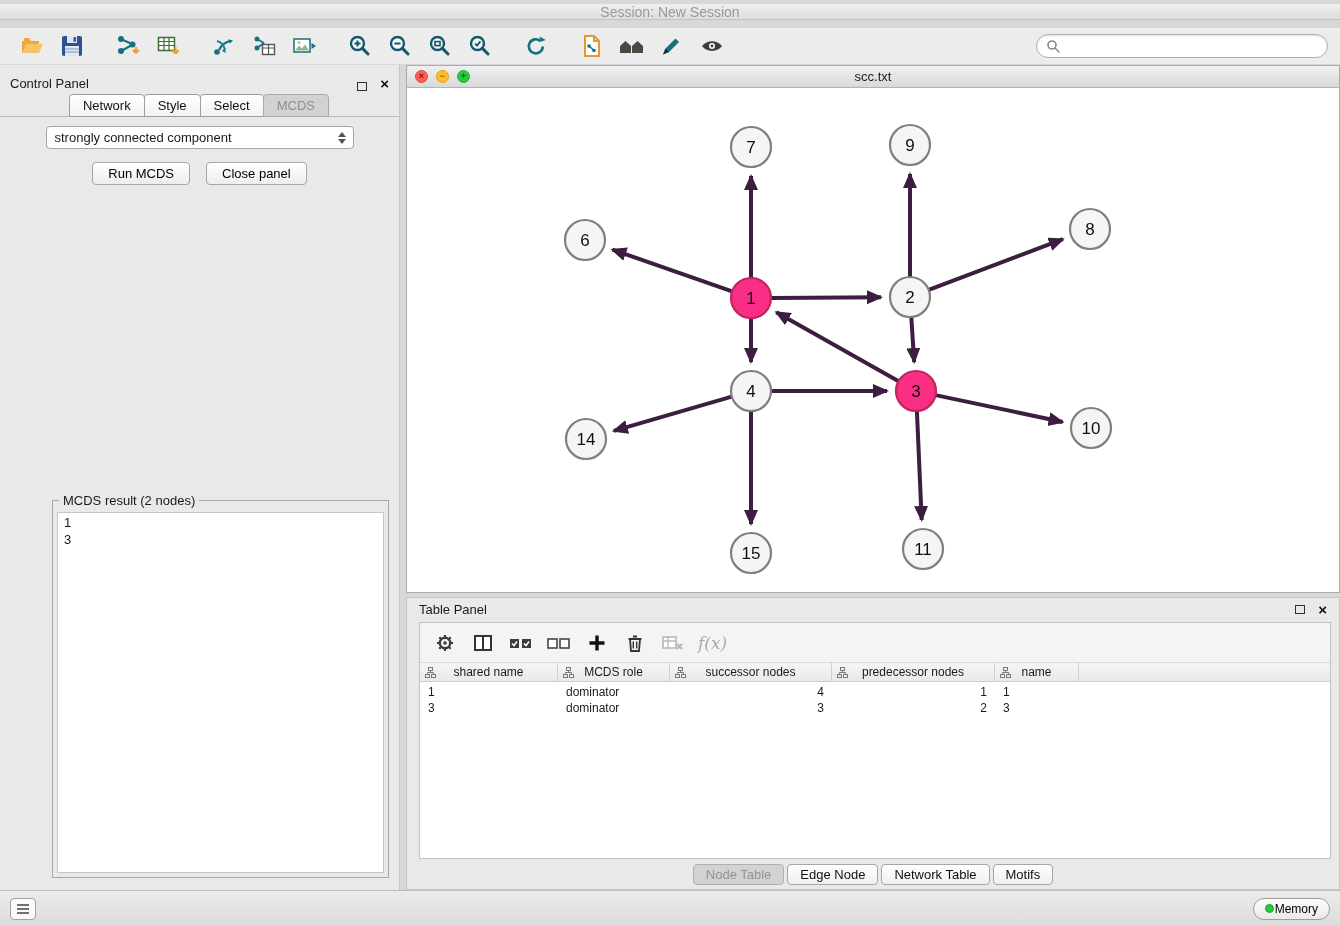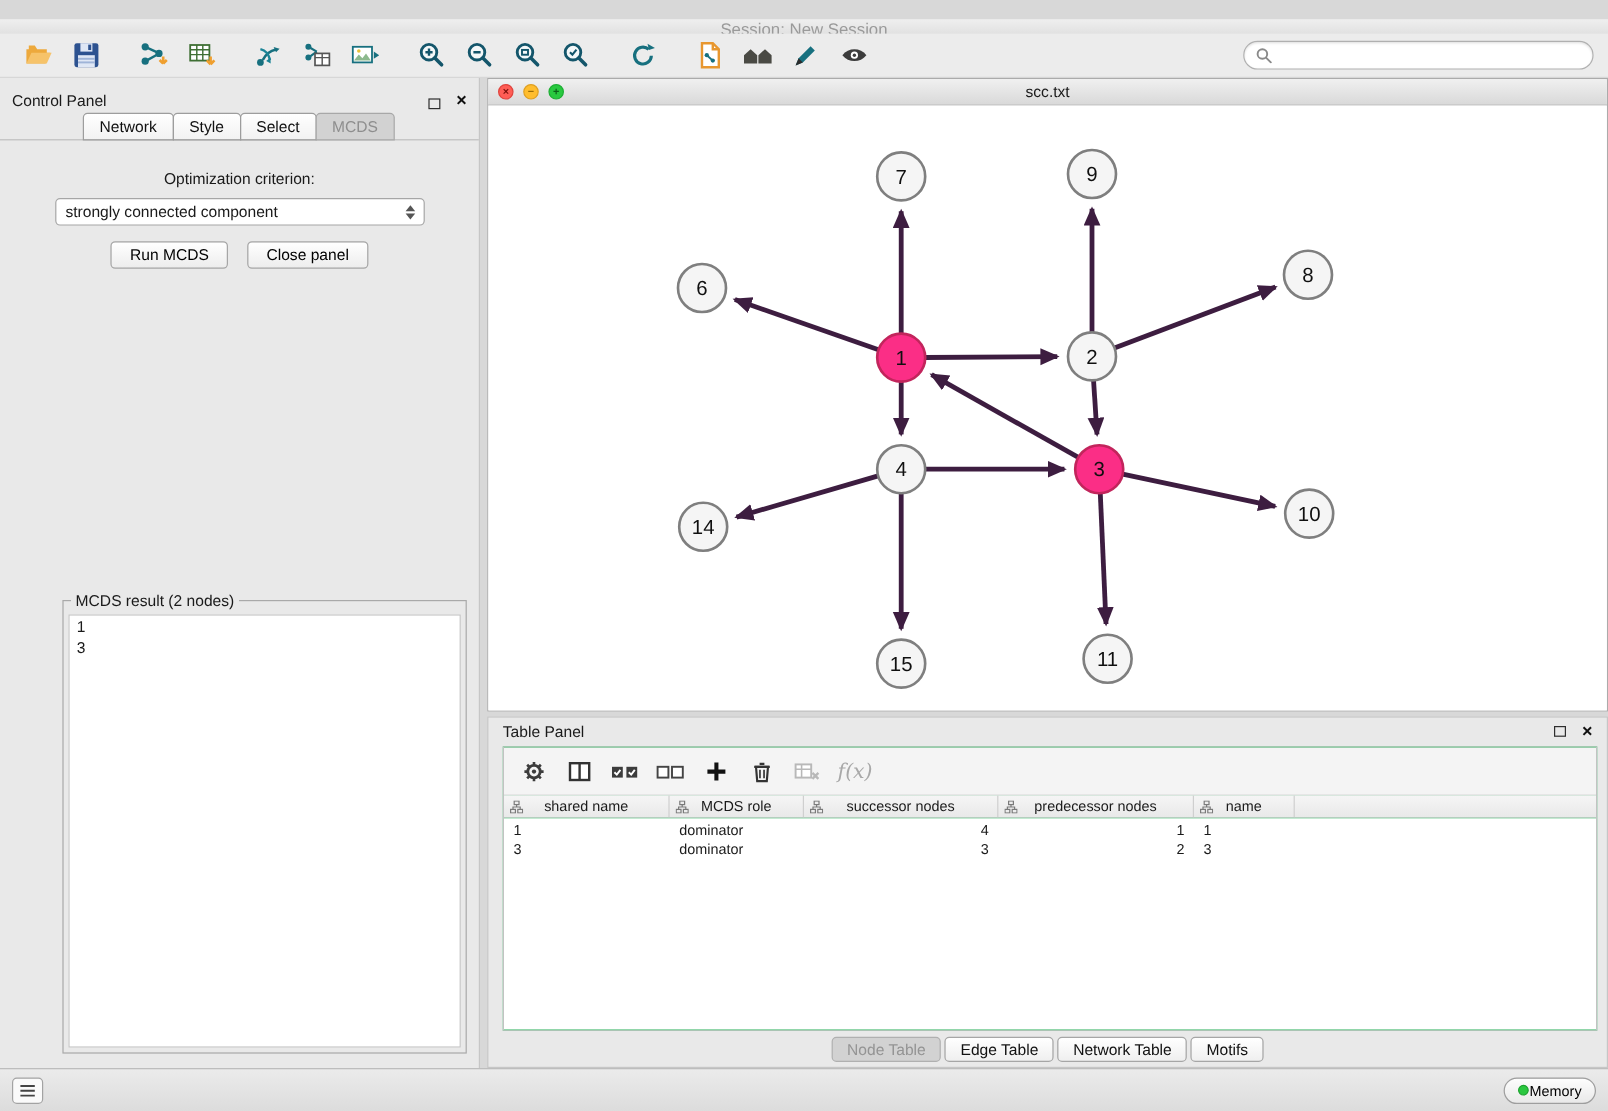--- a/index.html
+++ b/index.html
@@ -2,21 +2,21 @@
 <html><head>
 <meta charset="utf-8">
 <style>
   * { margin:0; padding:0; box-sizing:border-box; }
   html,body { width:1340px; height:926px; }
   body { font-family:"Liberation Sans", sans-serif; background:#d8d8d8; position:relative; overflow:hidden; font-size:13px; color:#1a1a1a; }
   svg { display:block; }
   button { font-family:inherit; cursor:default; }
 
   
-  .app-titlebar { position:absolute; top:16px; left:0; right:0; height:16px;
+  .app-titlebar { position:absolute; top:4px; left:0; right:0; height:16px;
     background:linear-gradient(#efefef,#dedede); border-bottom:1px solid #c2c2c2;
     display:flex; align-items:center; justify-content:center; font-size:14px; color:#9a9a9a; }
 
   
   .main-toolbar { position:absolute; top:28px; left:0; right:0; height:37px; background:#ececec;
     display:flex; align-items:center; padding:0 12px; border-bottom:1px solid #d7d7d7; }
   .tb-btn { width:40px; height:32px; display:flex; align-items:center; justify-content:center;
     background:transparent; border:none; }
   .tb-gap { width:16px; flex:0 0 16px; }
   .search-field { margin-left:auto; width:292px; height:24px; background:#fff; border:1px solid #b0b0b0;
@@ -246,21 +246,20 @@
     <span class="panel-title">Control Panel</span>
     <span class="win-float"></span>
     <span class="win-close">×</span>
   </div>
   <div class="cp-tabs">
     <span class="cp-tab">Network</span>
     <span class="cp-tab">Style</span>
     <span class="cp-tab">Select</span>
     <span class="cp-tab active">MCDS</span>
   </div>
-  <div class="cp-optlabel">Optimization criterion:</div>
   <div class="cp-dropdown">
     <span>strongly connected component</span>
     <span class="dd-arrows">
         <i class="up"></i>
         <i class="down"></i>
       </span>
   </div>
   <div class="cp-buttons">
     <button class="cp-btn">Run MCDS</button>
     <button class="cp-btn">Close panel</button>
@@ -454,21 +453,21 @@
           <div class="tp-cell" style="width: 138px; text-align: left;">3</div>
           <div class="tp-cell" style="width: 112px; text-align: left;">dominator</div>
           <div class="tp-cell" style="width: 162px; text-align: right;">3</div>
           <div class="tp-cell" style="width: 163px; text-align: right;">2</div>
           <div class="tp-cell" style="width: 84px; text-align: left;">3</div>
         </div>
       </div>
   </div>
   <div class="tp-tabbar">
     <span class="tp-tab active">Node Table</span>
-    <span class="tp-tab">Edge Table</span>
+    <span class="tp-tab">Edge Node</span>
     <span class="tp-tab">Network Table</span>
     <span class="tp-tab">Motifs</span>
   </div>
 </div>
 
 <div class="status-bar">
   <button class="status-left-btn">
     <svg width="14" height="12" viewBox="0 0 14 12">
       <path d="M1 2h12M1 6h12M1 10h12" stroke="#444" stroke-width="1.6"></path>
     </svg>

